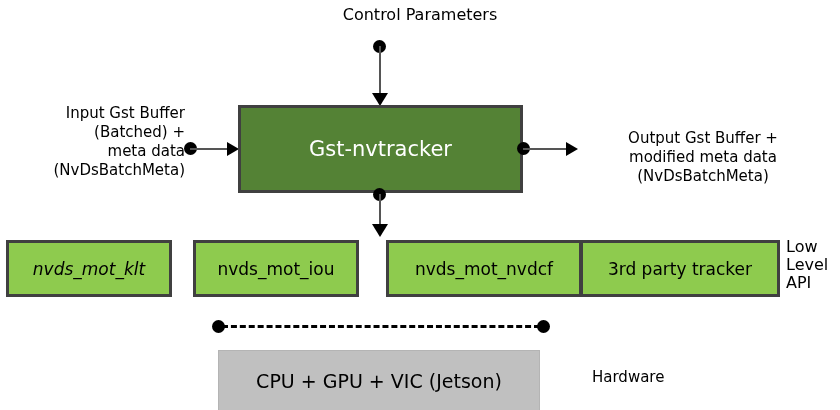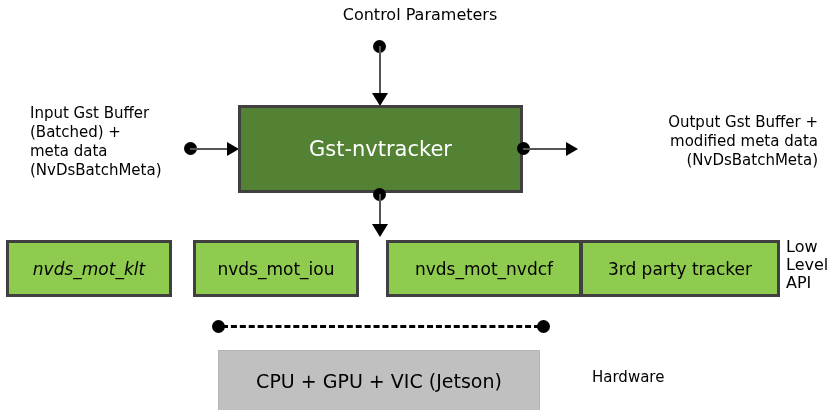--- a/index.html
+++ b/index.html
@@ -30,26 +30,27 @@
     left: 0;
     top: 5px;
     width: 840px;
     text-align: center;
     font-size: 16px;
   }
   #label-input {
     left: 30px;
     top: 104px;
     width: 155px;
+    text-align: right;
   }
   #label-output {
     left: 588px;
-    top: 113px;
+    top: 129px;
     width: 230px;
-    text-align: right;
+    text-align: center;
   }
   #label-lowlevel {
     left: 786px;
     top: 238px;
     width: 54px;
     text-align: left;
     font-size: 16px;
     line-height: 18px;
   }
   #label-hardware {

